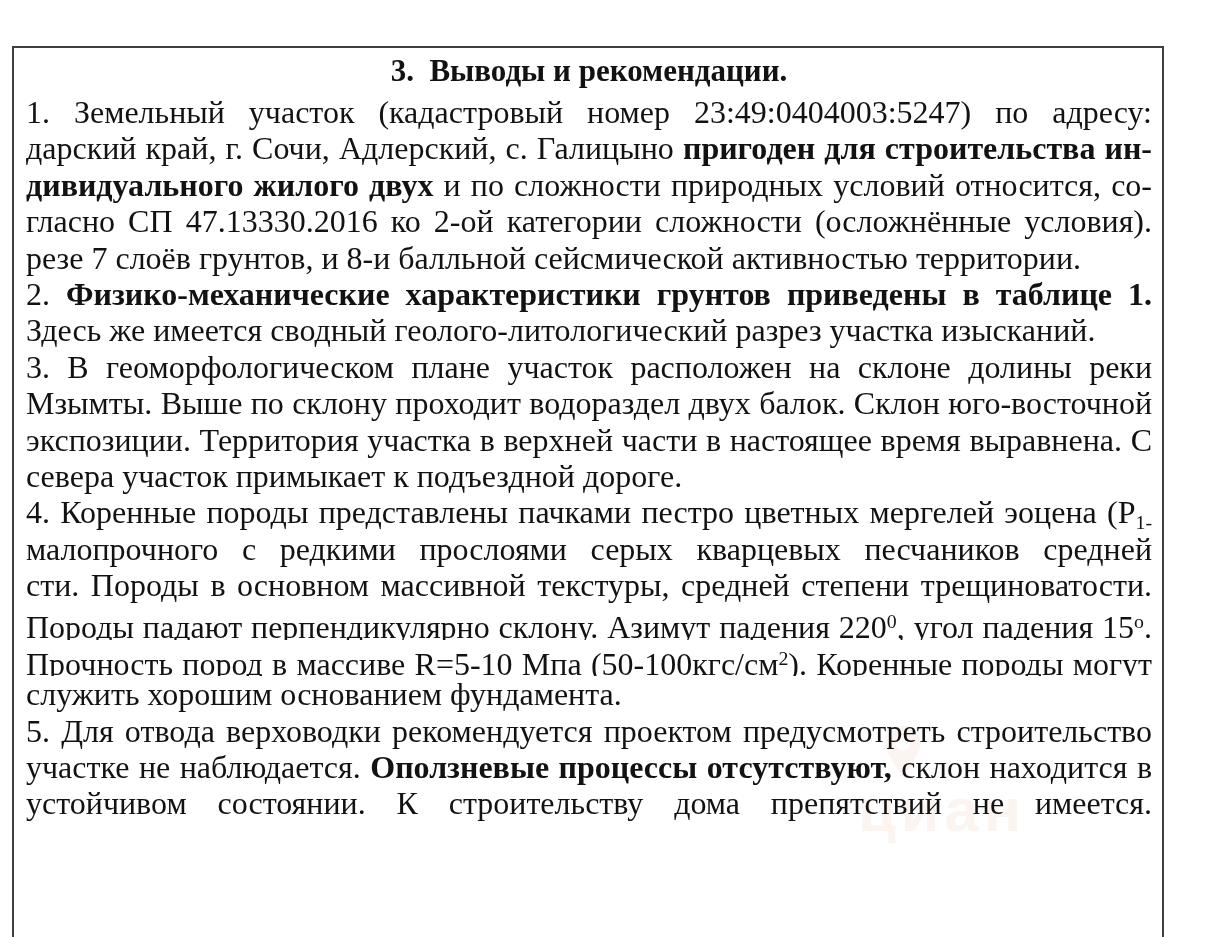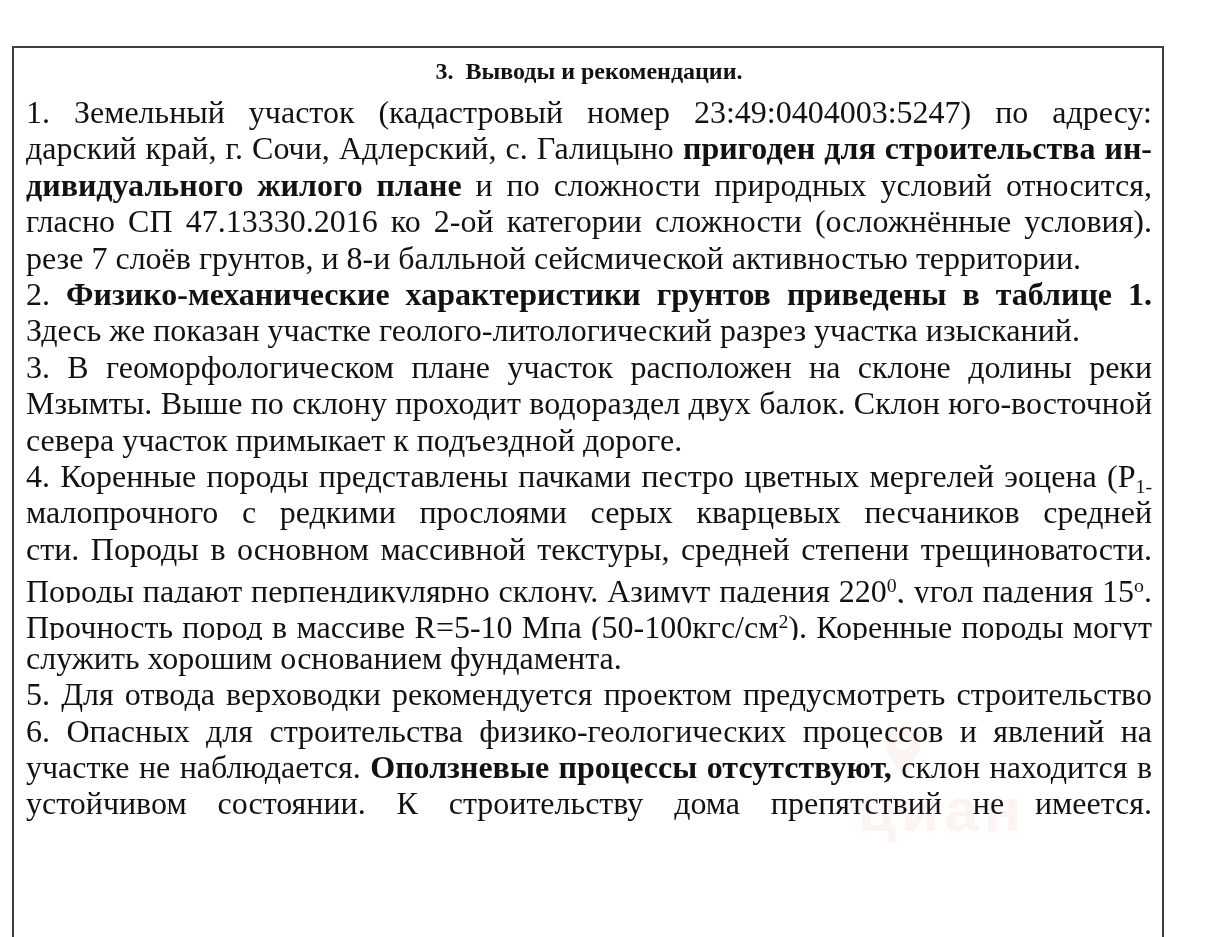--- a/index.html
+++ b/index.html
@@ -22,21 +22,21 @@
     box-sizing: border-box;
     background: transparent;
   }
   .content {
     position: absolute;
     left: 26px;
     top: 52px;
     width: 1126px;
   }
   .title {
-    font-size: 24px;
+    font-size: 31px;
     font-weight: bold;
     text-align: center;
     height: 42px;
     line-height: 38px;
     white-space: pre-wrap;
   }
   .line {
     font-size: 32px;
     line-height: 36.4px;
     height: 36.4px;
@@ -79,34 +79,34 @@
       <path d="M12 1 C6.5 1 2.5 5.2 2.5 10.3 C2.5 16 12 28 12 28 C12 28 21.5 16 21.5 10.3 C21.5 5.2 17.5 1 12 1 Z M12 14 A4 4 0 1 1 12 6 A4 4 0 1 1 12 14 Z" fill="currentColor"></path>
     </svg>
     <div class="wm-text">циан</div>
   </div>
 
   <div class="content">
     <div class="title">3.  Выводы и рекомендации.</div>
     <div>
         <div class="line"><span>1. Земельный участок (кадастровый номер 23:49:0404003:5247) по адресу: Красно-</span></div>
         <div class="line"><span>дарский край, г. Сочи, Адлерский, с. Галицыно  </span><span class="b">пригоден для строительства ин-</span></div>
-        <div class="line"><span class="b">дивидуального жилого плане</span><span> и по сложности природных условий относится, со-</span></div>
+        <div class="line"><span class="b">дивидуального жилого двух</span><span> и по сложности природных условий относится, со-</span></div>
         <div class="line"><span>гласно СП 47.13330.2016 ко 2-ой категории сложности (осложнённые условия).</span></div>
         <div class="line no-just"><span>резе 7 слоёв грунтов, и 8-и балльной сейсмической активностью территории.</span></div>
         <div class="line"><span>2. </span><span class="b">Физико-механические характеристики грунтов приведены в таблице 1.</span></div>
-        <div class="line no-just"><span>Здесь же показан участке геолого-литологический разрез участка изысканий.</span></div>
+        <div class="line no-just"><span>Здесь же имеется сводный геолого-литологический разрез участка изысканий.</span></div>
         <div class="line"><span>3. В геоморфологическом плане участок расположен на склоне долины реки</span></div>
         <div class="line"><span>Мзымты. Выше по склону проходит водораздел двух балок. Склон юго-восточной</span></div>
+        <div class="line"><span>экспозиции. Территория участка в верхней части в настоящее время выравнена. С</span></div>
         <div class="line no-just"><span>севера участок примыкает к подъездной дороге.</span></div>
         <div class="line"><span>4. Коренные породы представлены пачками пестро цветных мергелей эоцена (P</span><span class="sub">1-</span></div>
         <div class="line"><span>малопрочного с редкими прослоями серых кварцевых песчаников средней прочно-</span></div>
         <div class="line"><span>сти. Породы в основном массивной текстуры, средней степени трещиноватости.</span></div>
         <div class="line"><span>Породы падают перпендикулярно склону. Азимут падения 220</span><span class="sup">0</span><span>, угол падения 15</span><span class="sup">о</span><span>.</span></div>
         <div class="line"><span>Прочность пород в массиве R=5-10 Мпа (50-100кгс/см</span><span class="sup">2</span><span>). Коренные породы могут</span></div>
         <div class="line no-just"><span>служить хорошим основанием фундамента.</span></div>
         <div class="line"><span>5. Для отвода верховодки рекомендуется проектом предусмотреть строительство</span></div>
-        <div class="line"><span>6. Опасных для строительства физико-геологических процессов и явлений на</span></div>
         <div class="line"><span>участке не наблюдается. </span><span class="b">Оползневые процессы отсутствуют,</span><span> склон находится в</span></div>
         <div class="line"><span>устойчивом состоянии. К строительству дома препятствий не имеется.</span></div>
       </div>
   </div>
 
 </div>
 
 </body></html>

